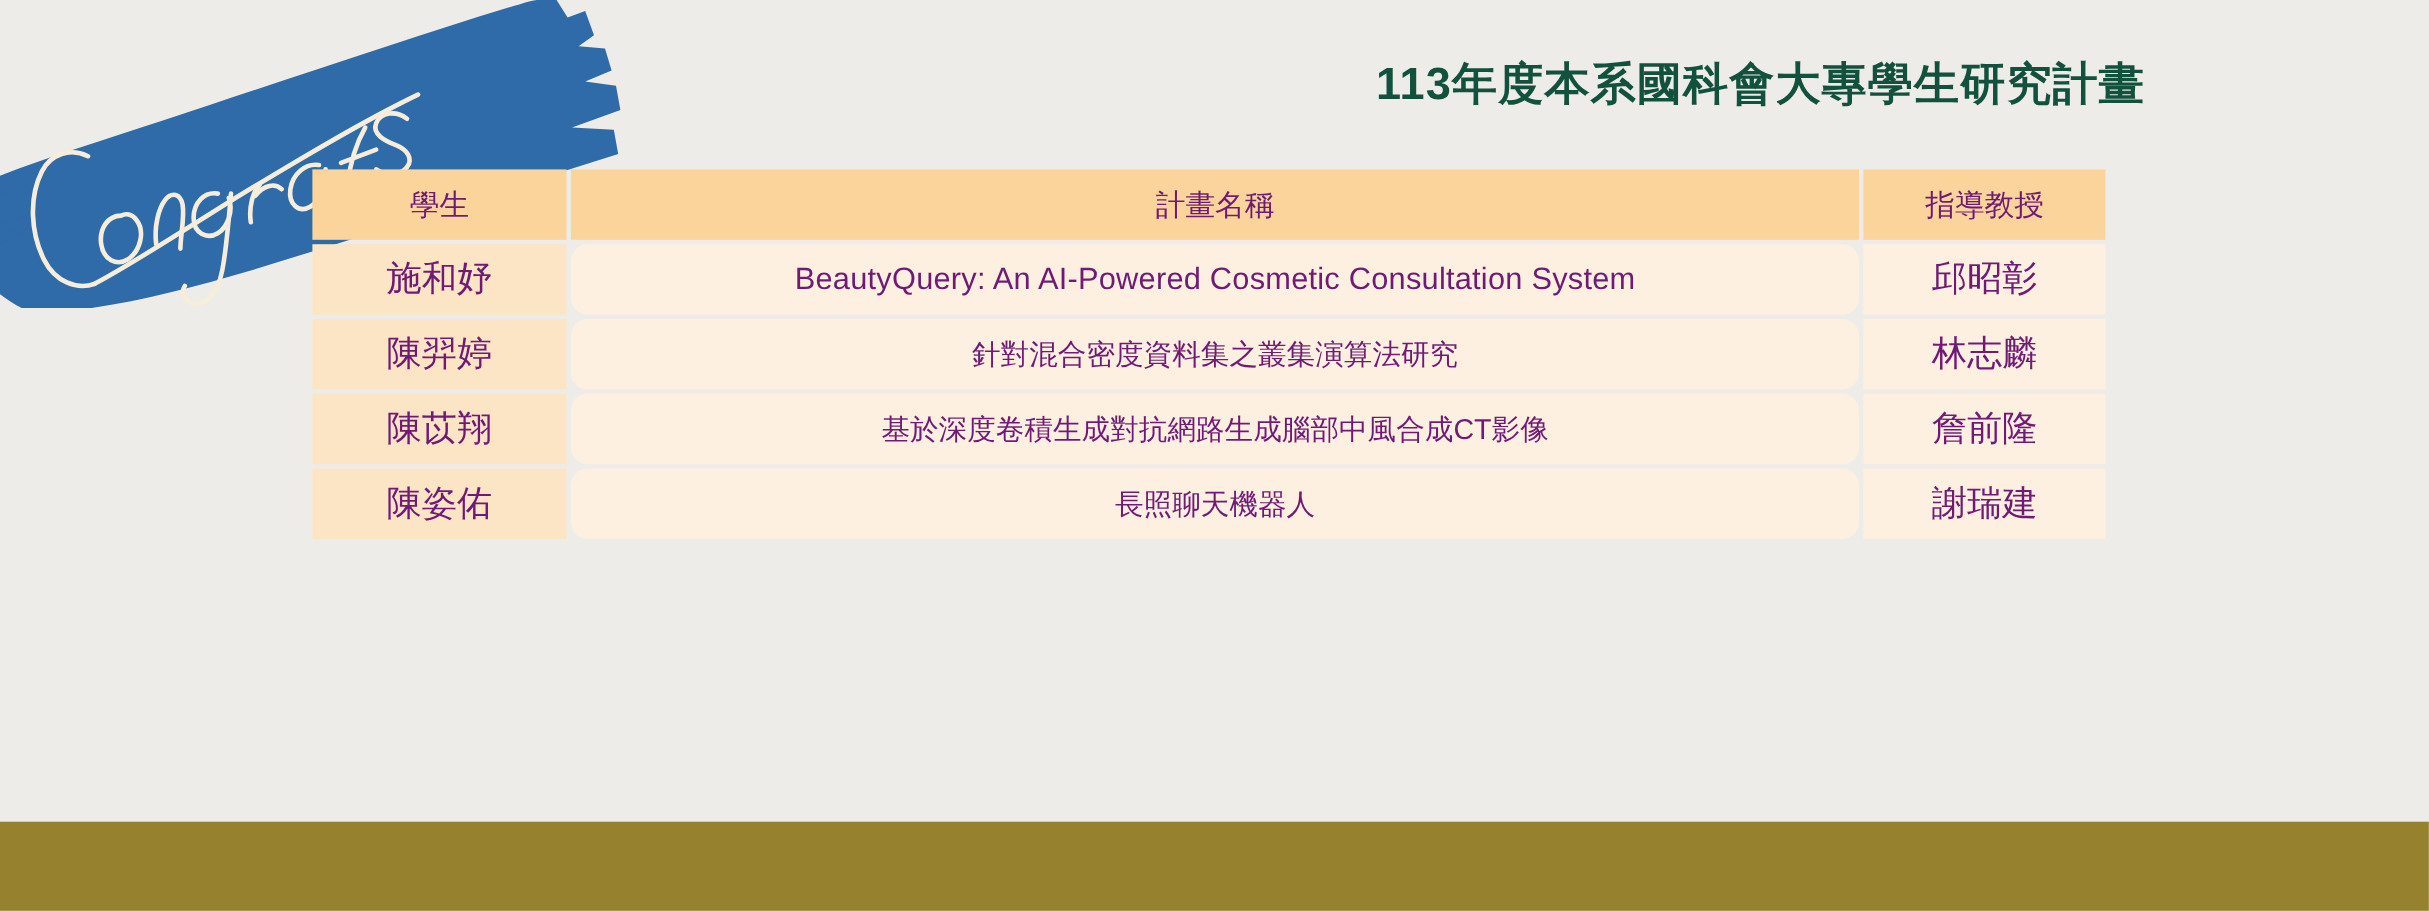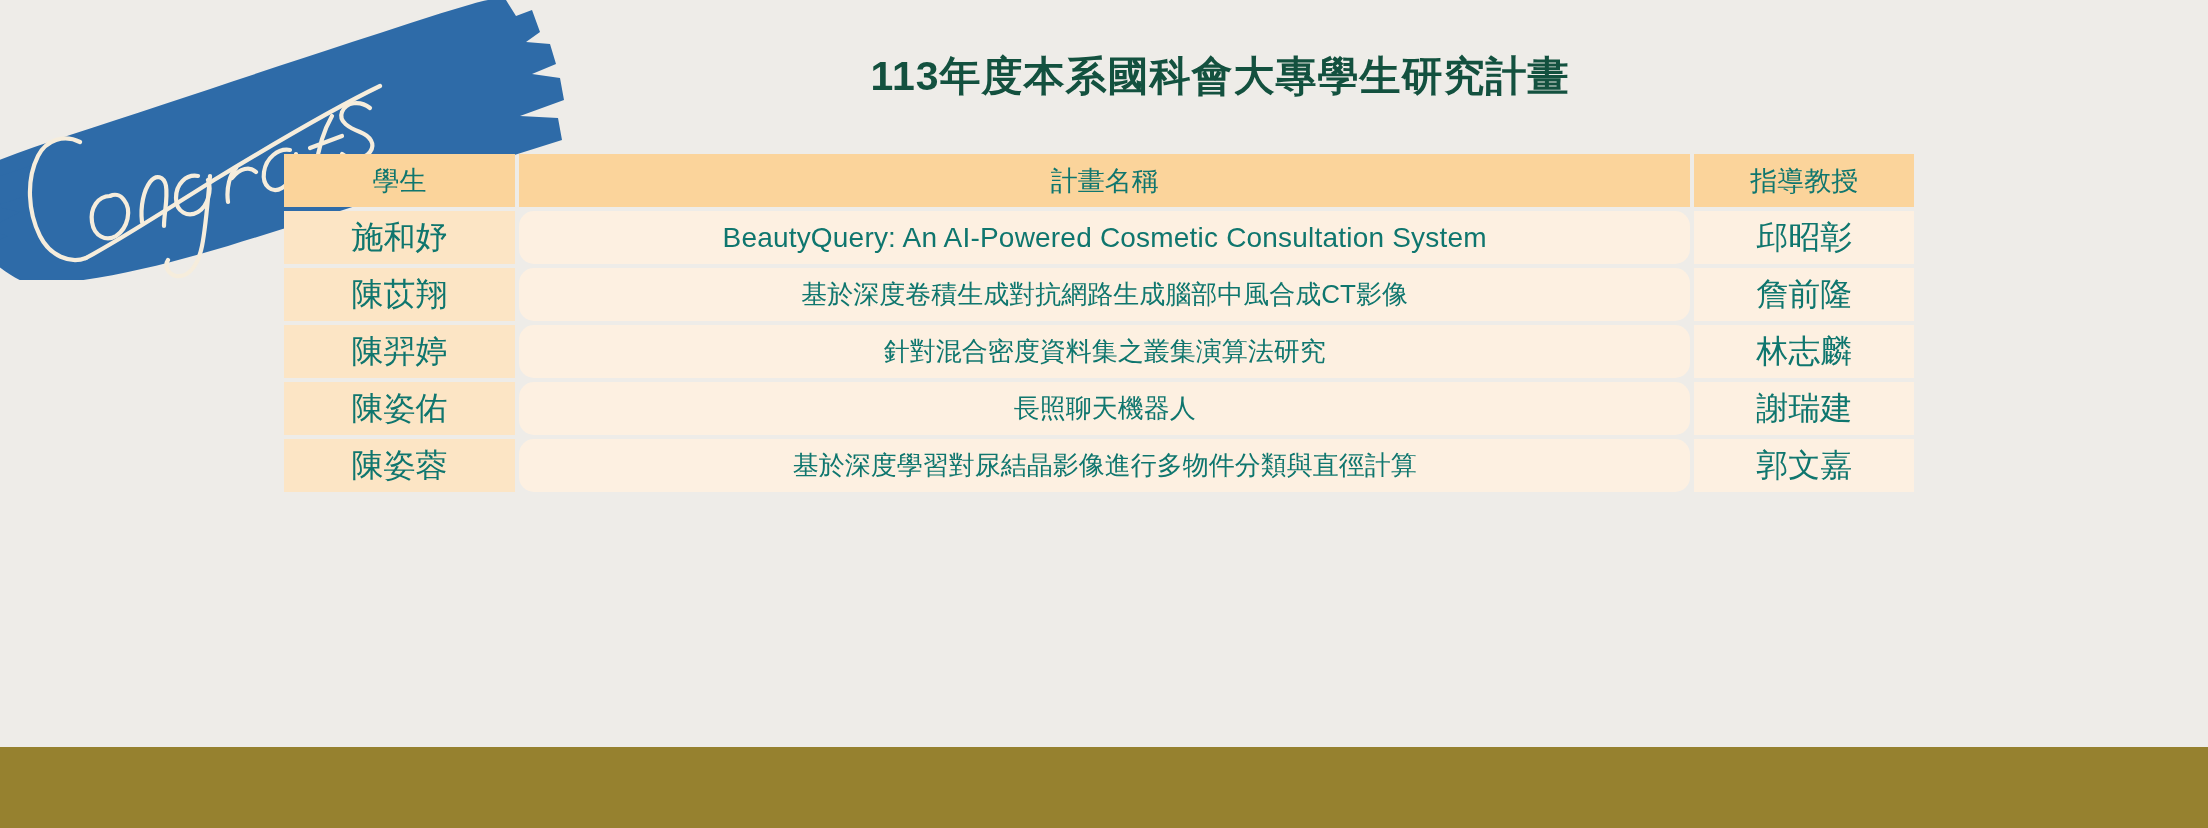--- a/index.html
+++ b/index.html
@@ -11,41 +11,41 @@
   }
   #stage{position:absolute;inset:0;}
 
   
   #brush{position:absolute;left:-40px;top:-10px;width:640px;height:290px;
          pointer-events:none;}
 
   
   #title{
     position:absolute;left:490px;top:52px;width:1460px;
-    text-align:center;
+    text-align:right;
     color:#13513f;
     font-size:41px;
     font-weight:700;
     letter-spacing:1px;
     line-height:48px;
     white-space:nowrap;
   }
 
   
   #table{
     position:absolute;left:280px;top:150px;width:1638px;
     border-collapse:separate;
     border-spacing:4px 4px;
   }
   #table th,#table td{
     padding:0;margin:0;
-    height:53px;
+    height:64px;
     vertical-align:middle;
     text-align:center;
-    color:#0f766e;
+    color:#701a75;
     font-weight:400;
   }
   
   .c-student{width:205px;}
   .c-project{width:1040px;}
   .c-advisor{width:195px;}
 
   thead th{
     background:#fbd49b;
     font-size:27px;
@@ -120,36 +120,31 @@
         <th class="c-advisor">指導教授</th>
       </tr>
     </thead>
     <tbody>
       <tr>
         <td class="student">施和妤</td>
         <td class="project latin">BeautyQuery: An AI-Powered Cosmetic Consultation System</td>
         <td class="advisor">邱昭彰</td>
       </tr>
       <tr>
+        <td class="student">陳羿婷</td>
+        <td class="project">針對混合密度資料集之叢集演算法研究</td>
+        <td class="advisor">林志麟</td>
+      </tr>
+      <tr>
         <td class="student">陳苡翔</td>
         <td class="project">基於深度卷積生成對抗網路生成腦部中風合成CT影像</td>
         <td class="advisor">詹前隆</td>
       </tr>
       <tr>
-        <td class="student">陳羿婷</td>
-        <td class="project">針對混合密度資料集之叢集演算法研究</td>
-        <td class="advisor">林志麟</td>
-      </tr>
-      <tr>
         <td class="student">陳姿佑</td>
         <td class="project">長照聊天機器人</td>
         <td class="advisor">謝瑞建</td>
-      </tr>
-      <tr>
-        <td class="student">陳姿蓉</td>
-        <td class="project">基於深度學習對尿結晶影像進行多物件分類與直徑計算</td>
-        <td class="advisor">郭文嘉</td>
       </tr>
     </tbody>
   </table>
 
   <div id="bottombar"></div>
 </div>
 
 </body></html>

